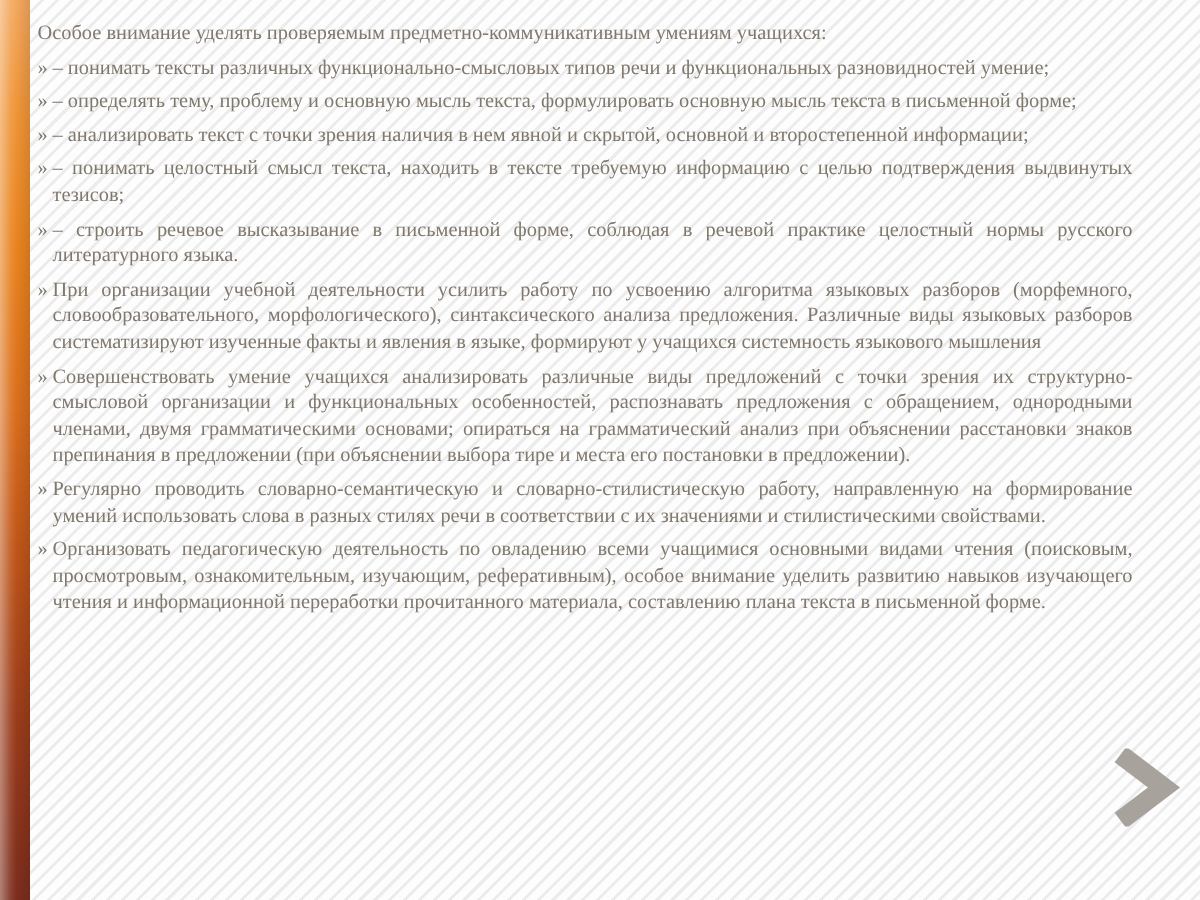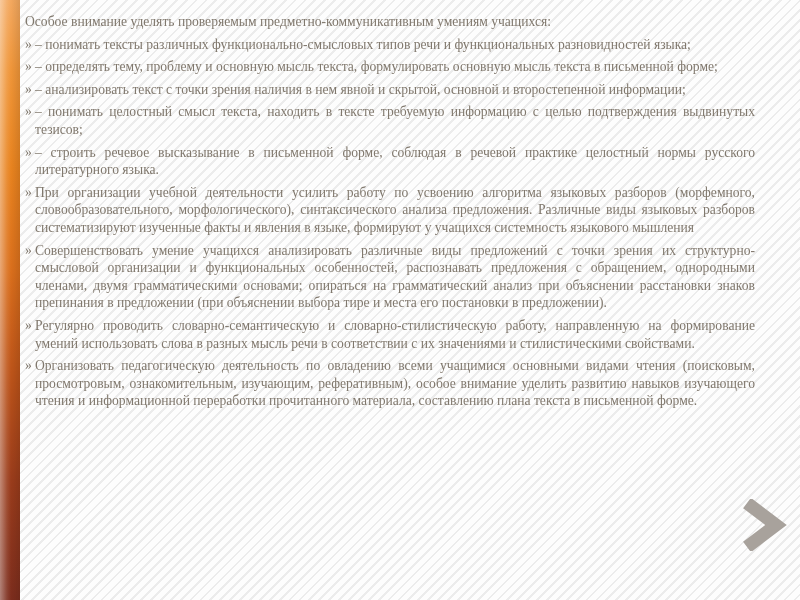--- a/index.html
+++ b/index.html
@@ -86,21 +86,21 @@
 <div class="slide">
 
   <div class="accent-bar"></div>
 
   <div class="content">
     <p class="intro">Особое внимание уделять проверяемым предметно-коммуникативным умениям учащихся:</p>
 
     <div id="bullet-list">
   <div class="bullet">
     <span class="marker">»</span>
-    <span class="btext">– понимать тексты различных функционально-смысловых типов речи и функциональных разновидностей языка;</span>
+    <span class="btext">– понимать тексты различных функционально-смысловых типов речи и функциональных разновидностей умение;</span>
   </div>
 
   <div class="bullet">
     <span class="marker">»</span>
     <span class="btext">– определять тему, проблему и основную мысль текста, формулировать основную мысль текста в письменной форме;</span>
   </div>
 
   <div class="bullet">
     <span class="marker">»</span>
     <span class="btext">– анализировать текст с точки зрения наличия в нем явной и скрытой, основной и второстепенной информации;</span>
@@ -121,21 +121,21 @@
     <span class="btext">При организации учебной деятельности усилить работу по усвоению алгоритма языковых разборов (морфемного, словообразовательного, морфологического), синтаксического анализа предложения. Различные виды языковых разборов систематизируют изученные факты и явления в языке, формируют у учащихся системность языкового мышления</span>
   </div>
 
   <div class="bullet">
     <span class="marker">»</span>
     <span class="btext">Совершенствовать умение учащихся анализировать различные виды предложений с точки зрения их структурно-смысловой организации и функциональных особенностей, распознавать предложения с обращением, однородными членами, двумя грамматическими основами; опираться на грамматический анализ при объяснении расстановки знаков препинания в предложении (при объяснении выбора тире и места его постановки в предложении).</span>
   </div>
 
   <div class="bullet">
     <span class="marker">»</span>
-    <span class="btext">Регулярно проводить словарно-семантическую и словарно-стилистическую работу, направленную на формирование умений использовать слова в разных мысль речи в соответствии с их значениями и стилистическими свойствами.</span>
+    <span class="btext">Регулярно проводить словарно-семантическую и словарно-стилистическую работу, направленную на формирование умений использовать слова в разных стилях речи в соответствии с их значениями и стилистическими свойствами.</span>
   </div>
 
   <div class="bullet">
     <span class="marker">»</span>
     <span class="btext">Организовать педагогическую деятельность по овладению всеми учащимися основными видами чтения (поисковым, просмотровым, ознакомительным, изучающим, реферативным), особое внимание уделить развитию навыков изучающего чтения и информационной переработки прочитанного материала, составлению плана текста в письменной форме.</span>
   </div>
 </div>
   </div>
 
   <svg class="chevron" viewBox="0 0 48 52" xmlns="http://www.w3.org/2000/svg">

